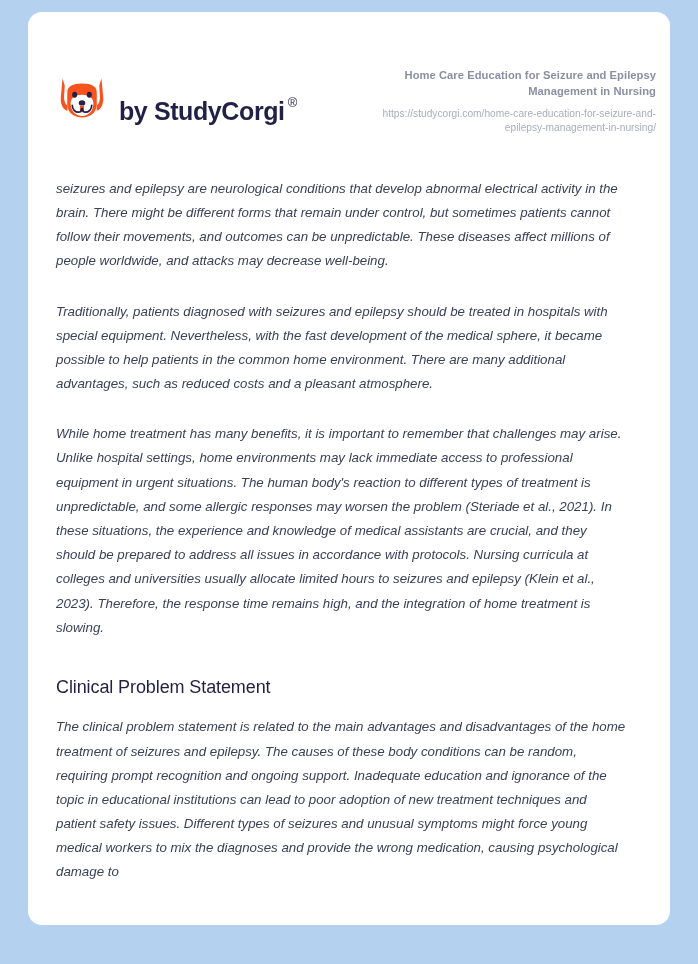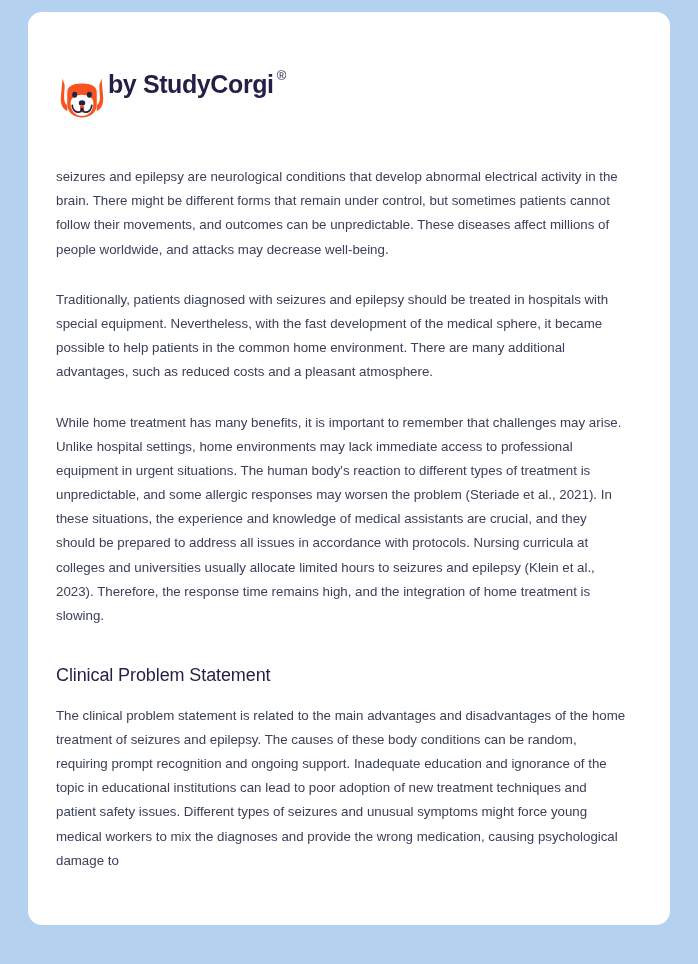--- a/index.html
+++ b/index.html
@@ -28,21 +28,22 @@
   
   .doc-header {
     display: flex;
     align-items: flex-start;
     justify-content: space-between;
     padding: 52px 14px 0 28px;
   }
 
   .brand {
     display: flex;
-    align-items: flex-start;
+    align-items: flex-end;
+    gap: 11px;
     flex: 0 0 auto;
     padding-top: 8px;
   }
 
   .corgi-logo {
     width: 52px;
     height: 52px;
     display: block;
     flex: 0 0 auto;
   }
@@ -92,20 +93,21 @@
   
   .doc-body {
     padding: 41px 41px 0 28px;
   }
   .doc-body p {
     color: #3c4059;
     font-size: 13.3px;
     line-height: 1.82;
     margin: 0 0 26px 0;
     text-align: left;
+    font-style: italic;
   }
   .section-heading {
     color: #231f45;
     font-size: 18px;
     font-weight: normal;
     line-height: 1.3;
     margin: 36px 0 16px 0;
     letter-spacing: -0.1px;
   }
   .doc-body p.last-para {
@@ -133,20 +135,24 @@
         <path d="M29.5 41.5 L34.5 41.5 L34.5 46 C34.5 48.4 33.4 49.6 32 49.6 C30.6 49.6 29.5 48.4 29.5 46 Z" fill="#f8531e"></path>
         <path d="M20 41 C20 46 24 49.5 27.5 49.5 C30 49.5 31.5 47.5 31.5 45" fill="none" stroke="#231f45" stroke-width="2.1" stroke-linecap="round"></path>
         <path d="M44 41 C44 46 40 49.5 36.5 49.5 C34 49.5 32.5 47.5 32.5 45" fill="none" stroke="#231f45" stroke-width="2.1" stroke-linecap="round"></path>
       </svg>
       <div class="brand-wordmark">
         <span>by StudyCorgi</span>
         <span class="brand-reg">®</span>
       </div>
     </div>
 
+    <div class="header-meta">
+      <div class="doc-title">Home Care Education for Seizure and Epilepsy Management in Nursing</div>
+      <div class="doc-url">https://studycorgi.com/home-care-education-for-seizure-and-epilepsy-management-in-nursing/</div>
+    </div>
 
   </div>
 
   <div class="doc-body">
     <p>seizures and epilepsy are neurological conditions that develop abnormal electrical activity in the brain. There might be different forms that remain under control, but sometimes patients cannot follow their movements, and outcomes can be unpredictable. These diseases affect millions of people worldwide, and attacks may decrease well-being.</p>
     <p>Traditionally, patients diagnosed with seizures and epilepsy should be treated in hospitals with special equipment. Nevertheless, with the fast development of the medical sphere, it became possible to help patients in the common home environment. There are many additional advantages, such as reduced costs and a pleasant atmosphere.</p>
     <p>While home treatment has many benefits, it is important to remember that challenges may arise. Unlike hospital settings, home environments may lack immediate access to professional equipment in urgent situations. The human body's reaction to different types of treatment is unpredictable, and some allergic responses may worsen the problem (Steriade et al., 2021). In these situations, the experience and knowledge of medical assistants are crucial, and they should be prepared to address all issues in accordance with protocols. Nursing curricula at colleges and universities usually allocate limited hours to seizures and epilepsy (Klein et al., 2023). Therefore, the response time remains high, and the integration of home treatment is slowing.</p>
     <h2 class="section-heading">Clinical Problem Statement</h2>
     <p class="last-para">The clinical problem statement is related to the main advantages and disadvantages of the home treatment of seizures and epilepsy. The causes of these body conditions can be random, requiring prompt recognition and ongoing support. Inadequate education and ignorance of the topic in educational institutions can lead to poor adoption of new treatment techniques and patient safety issues. Different types of seizures and unusual symptoms might force young medical workers to mix the diagnoses and provide the wrong medication, causing psychological damage to</p>
   </div>

